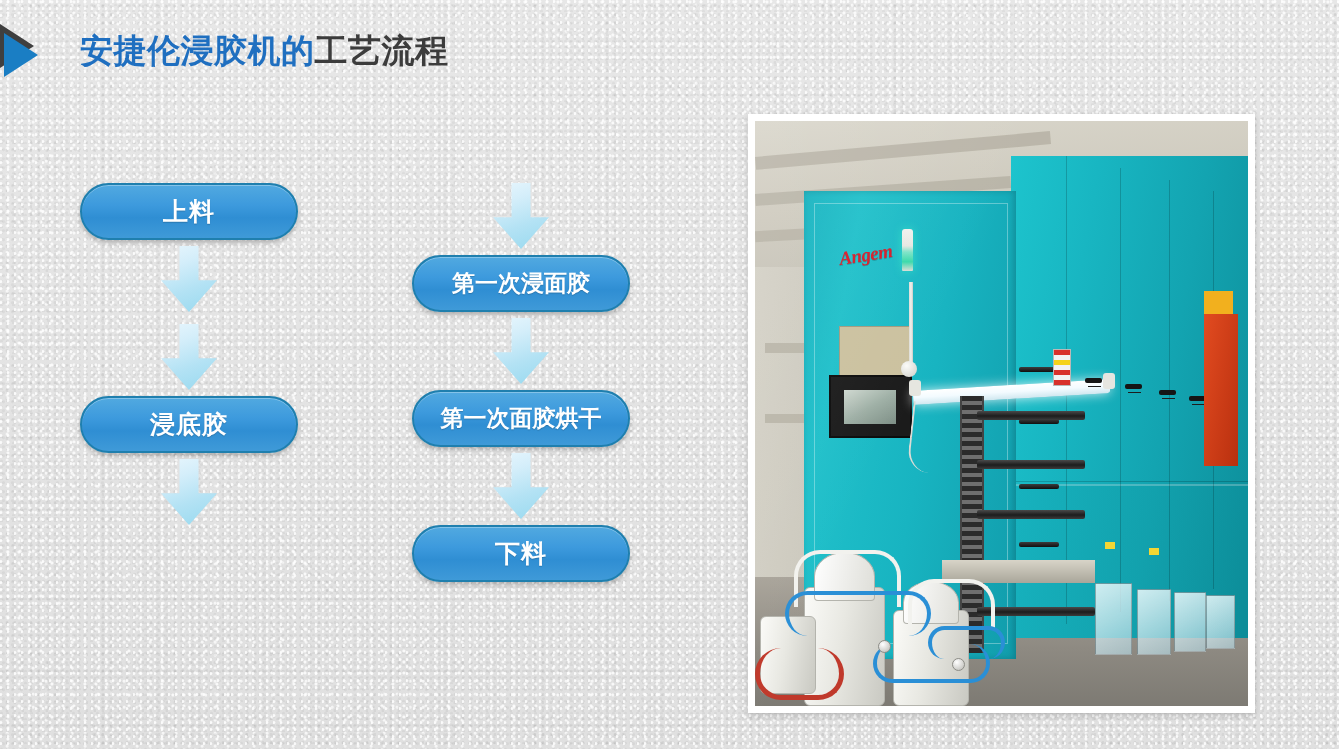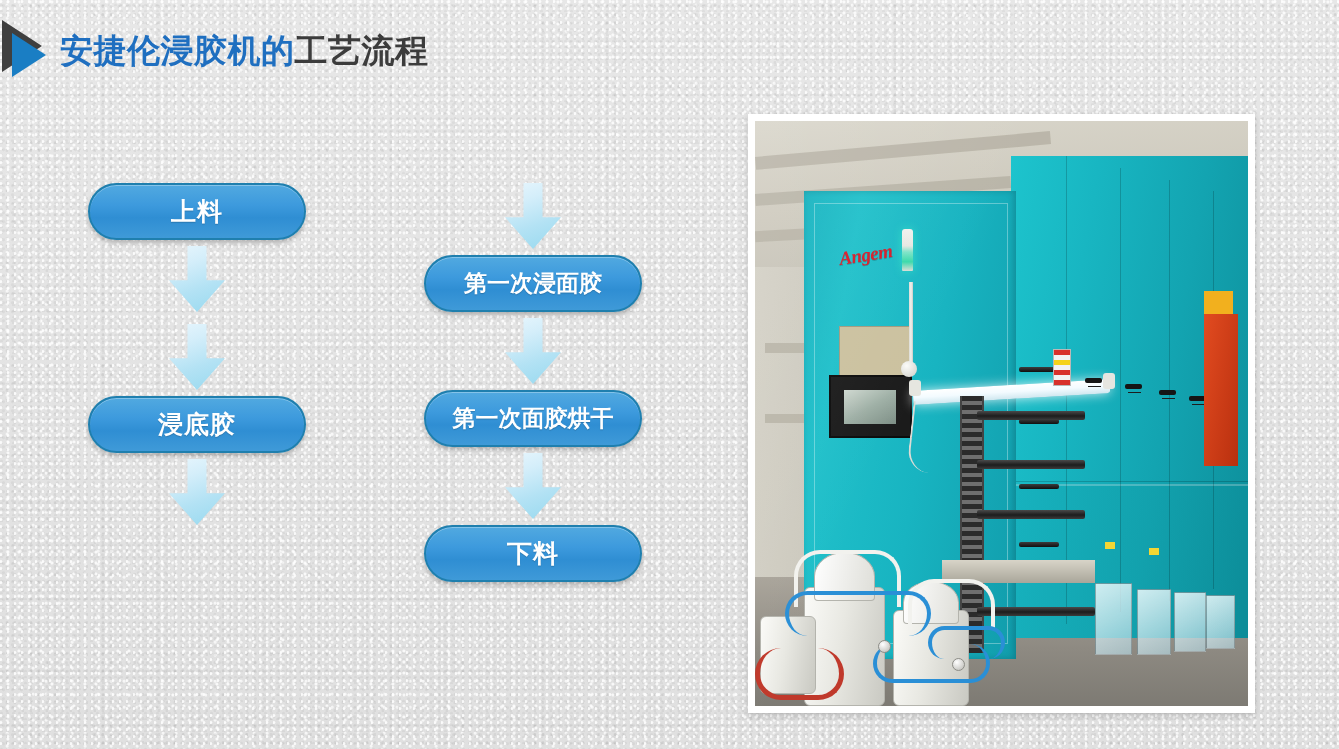--- a/index.html
+++ b/index.html
@@ -28,24 +28,25 @@
       radial-gradient(circle at 88% 82%, rgba(0,0,0,.05) 0 1px, rgba(0,0,0,0) 2px),
       radial-gradient(circle at 55% 40%, rgba(255,255,255,.7) 0 1px, rgba(0,0,0,0) 2px),
       radial-gradient(circle at 25% 88%, rgba(0,0,0,.04) 0 1px, rgba(0,0,0,0) 2px),
       linear-gradient(#e7e7e7, #e0e0e0);
     background-size: 7px 7px, 9px 9px, 11px 11px, 8px 8px, 13px 13px, 6px 6px, 100% 100%;
   }
 
   
   #title-bar {
     position: absolute;
-    left: 8px; top: 14px;
+    left: 0; top: 14px;
     height: 72px;
     display: flex;
     align-items: center;
+    gap: 28px;
   }
   .tri-wrap {
     position: relative;
     width: 46px;
     height: 72px;
     margin-left: 0;
     flex: 0 0 auto;
   }
   .tri {
     position: absolute;
@@ -74,22 +75,22 @@
   #page-title .seg-a { color: #1f6fc0; }
   #page-title .seg-b { color: #3c3c3c; }
 
   
   .flow-col {
     position: absolute;
     display: flex;
     flex-direction: column;
     align-items: center;
   }
-  #col-left  { left: 88px;  top: 183px; width: 218px; }
-  #col-right { left: 424px; top: 183px; width: 218px; }
+  #col-left  { left: 80px;  top: 183px; width: 218px; }
+  #col-right { left: 412px; top: 183px; width: 218px; }
 
   .pill {
     width: 100%;
     height: 57px;
     box-sizing: border-box;
     border-radius: 30px;
     border: 2px solid #1f7fae;
     background: linear-gradient(180deg, #51a9e0 0%, #3d9add 38%, #2f8ed3 62%, #3f9ad8 100%);
     box-shadow: 0 3px 5px rgba(0,0,0,.22), inset 0 1px 0 rgba(255,255,255,.30);
     display: flex;

